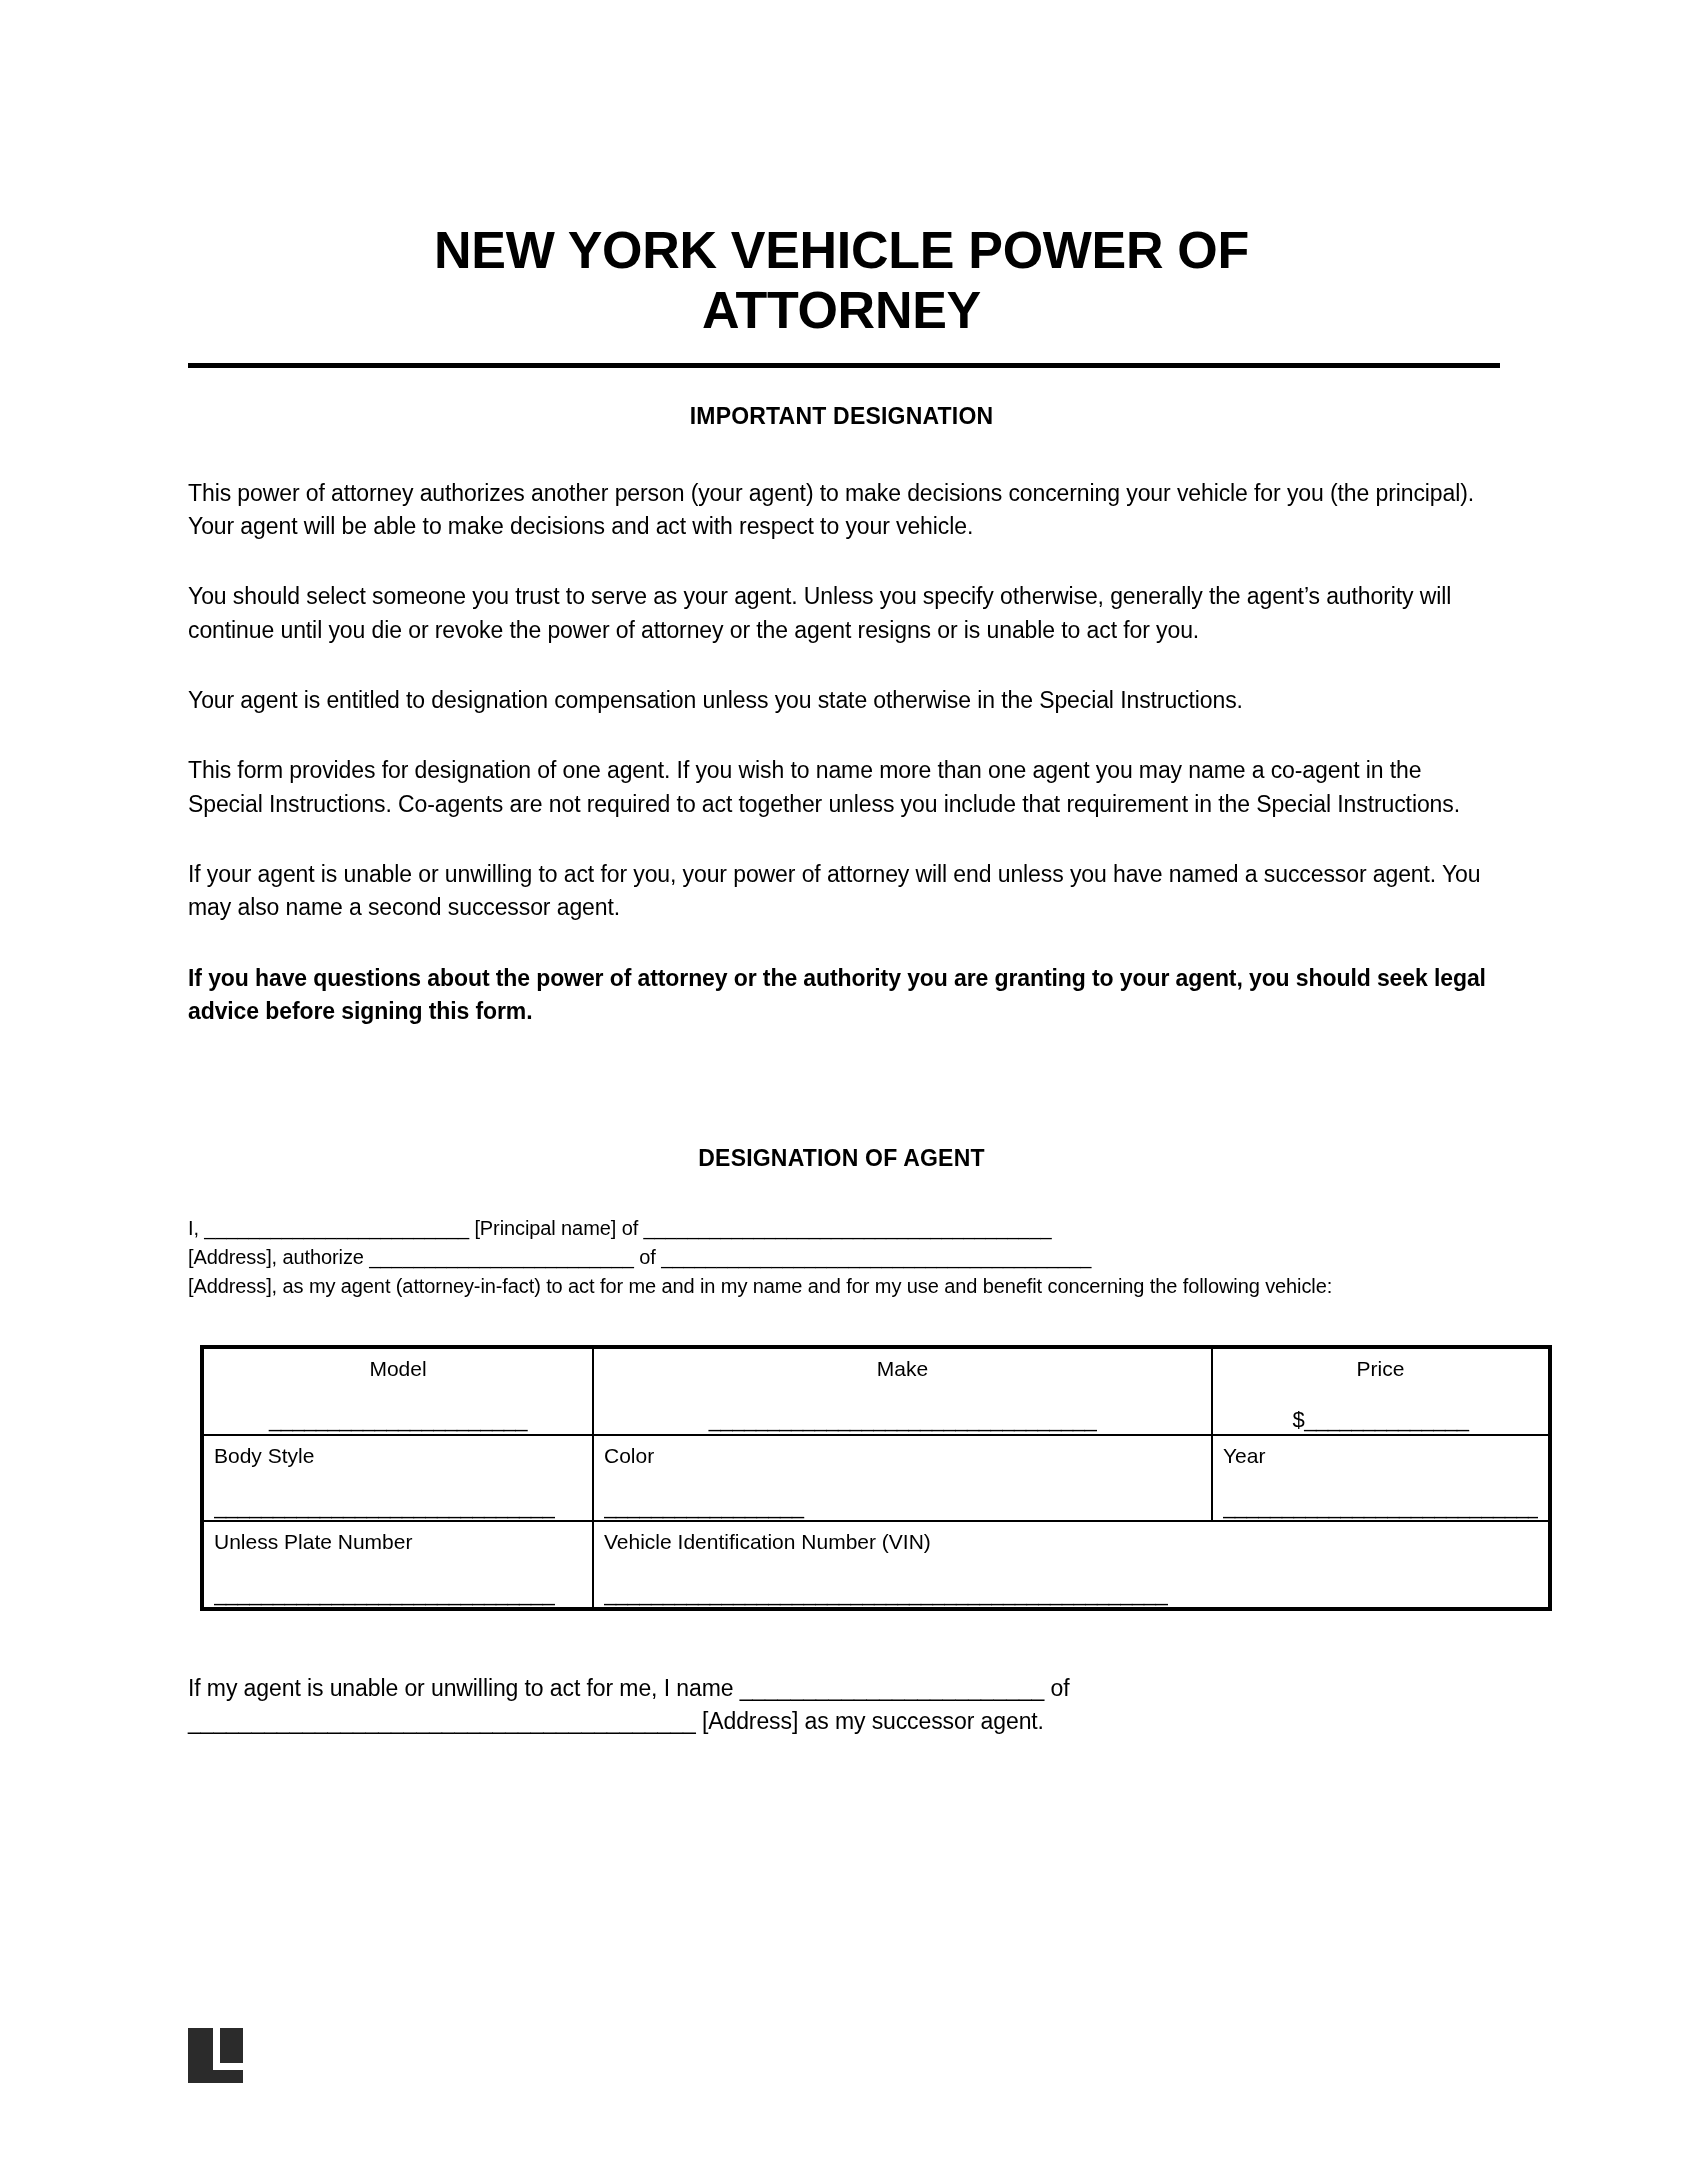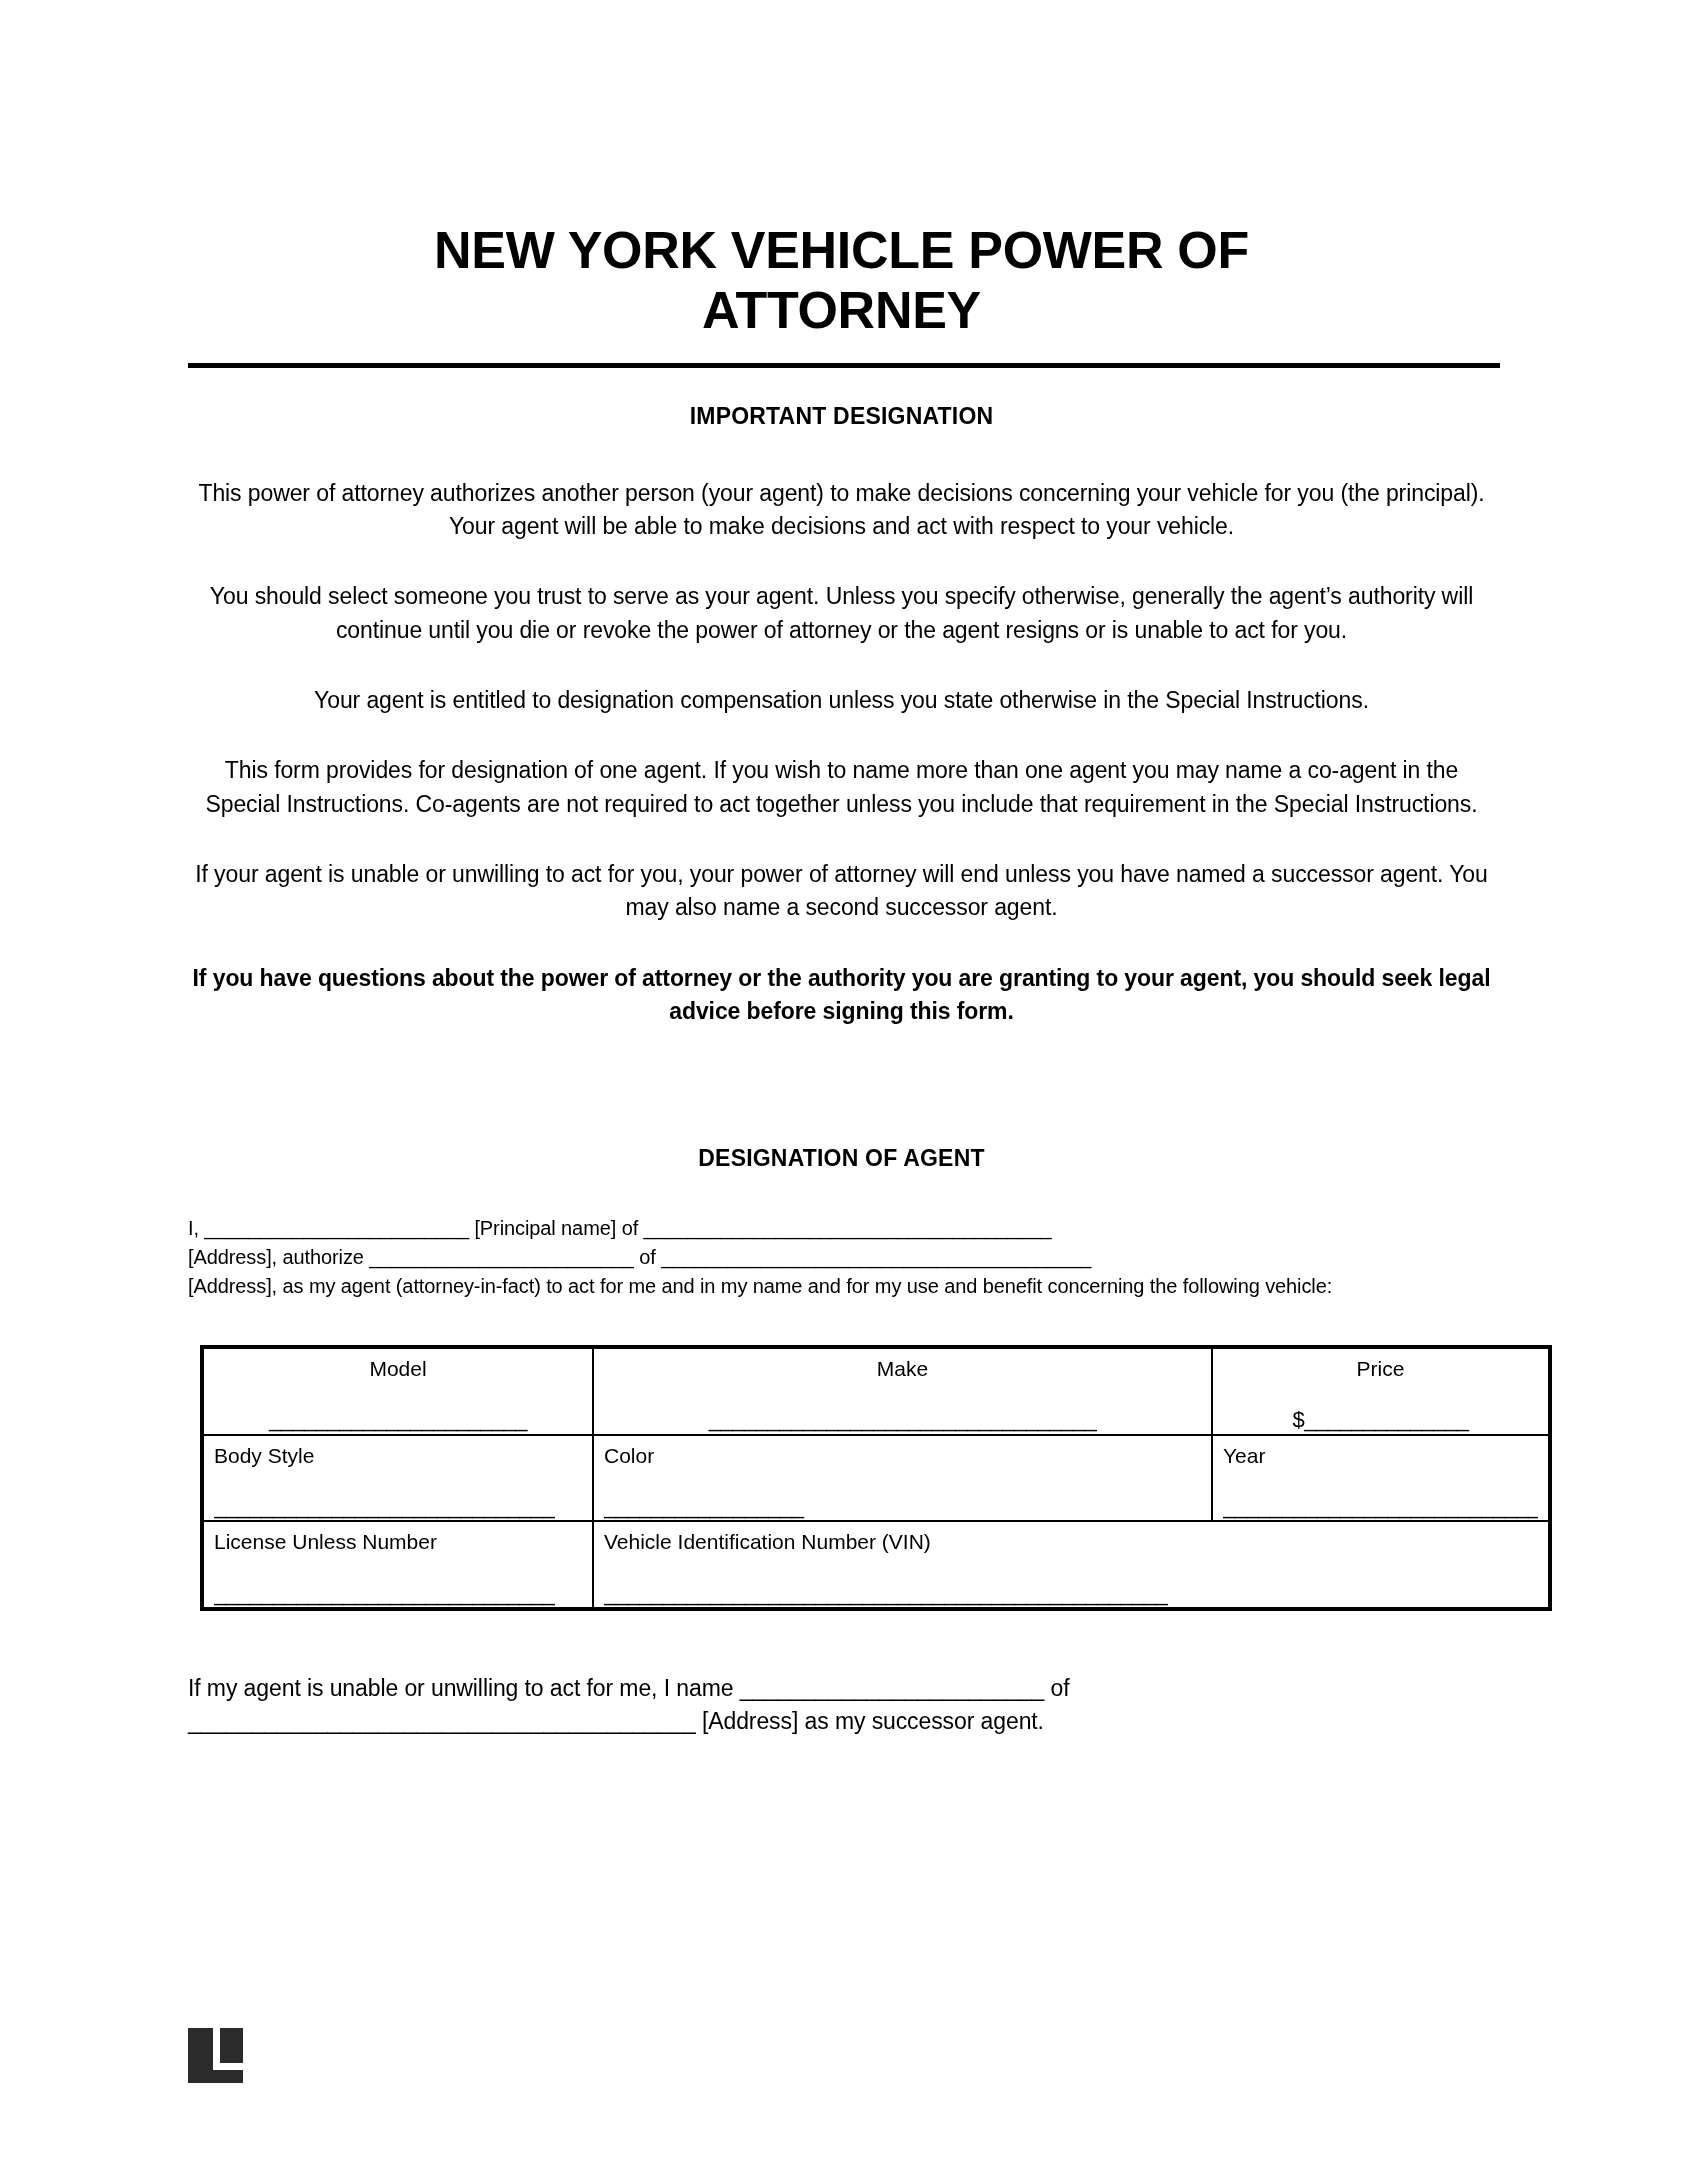--- a/index.html
+++ b/index.html
@@ -58,21 +58,21 @@
     letter-spacing: 0.2px;
   }
 
   #important-heading { margin-top: 35px; }
   #designation-heading { margin-top: 117px; }
 
   
   .para {
     font-size: 23px;
     line-height: 1.45;
-    text-align: center;
+    text-align: left;
     margin-top: 37px;
     letter-spacing: -0.1px;
   }
   .para.bold { font-weight: bold; }
   #para-1 { margin-top: 47px; }
 
   
   .desig-block {
     margin-top: 42px;
     font-size: 20px;
@@ -210,21 +210,21 @@
           <span class="cell-label">Color</span>
           <span class="cell-fill">_________________</span>
         </td>
         <td style="width:512px">
           <span class="cell-label">Year</span>
           <span class="cell-fill">___________________________</span>
         </td>
       </tr>
       <tr>
         <td style="width:447px">
-          <span class="cell-label">License Unless Number</span>
+          <span class="cell-label">Unless Plate Number</span>
           <span class="cell-fill">_____________________________</span>
         </td>
         <td colspan="2">
           <span class="cell-label">Vehicle Identification Number (VIN)</span>
           <span class="cell-fill">________________________________________________</span>
         </td>
       </tr>
     </tbody>
       </table>
 

